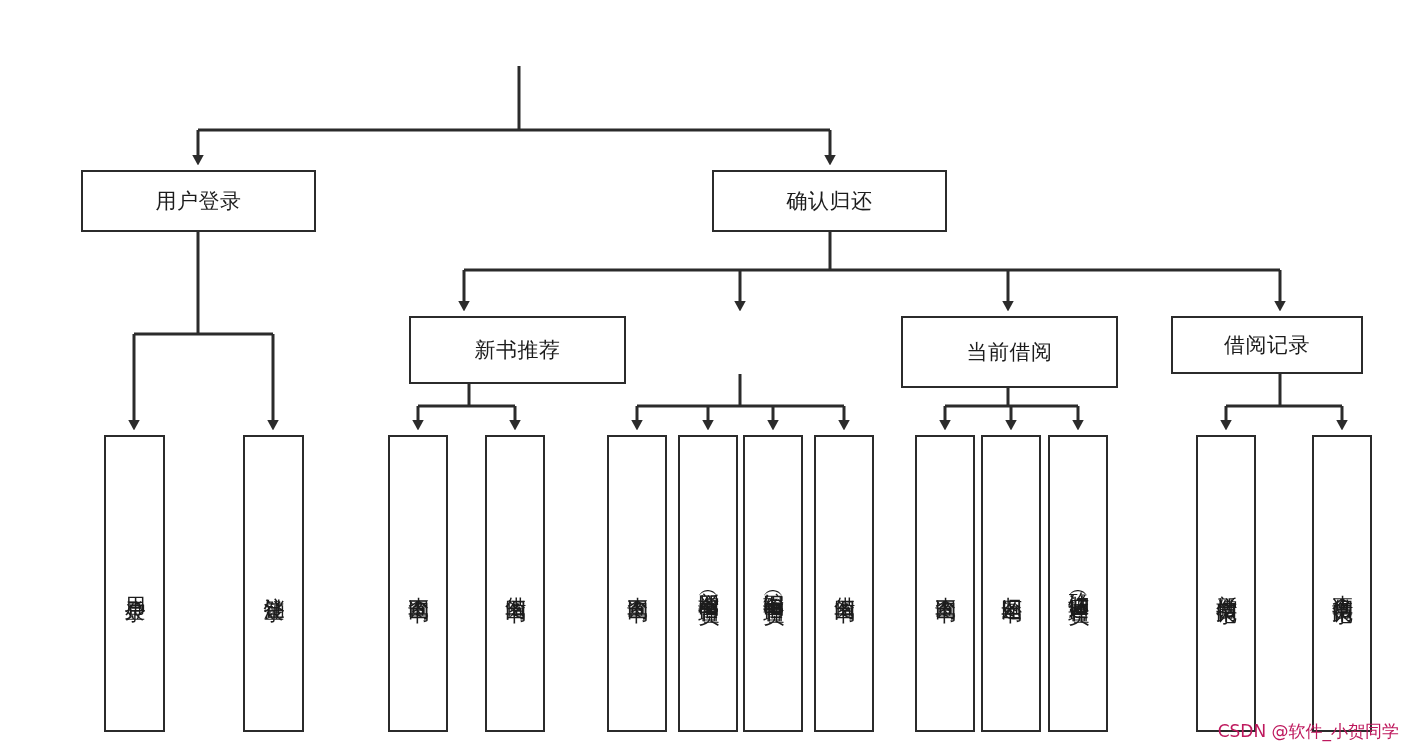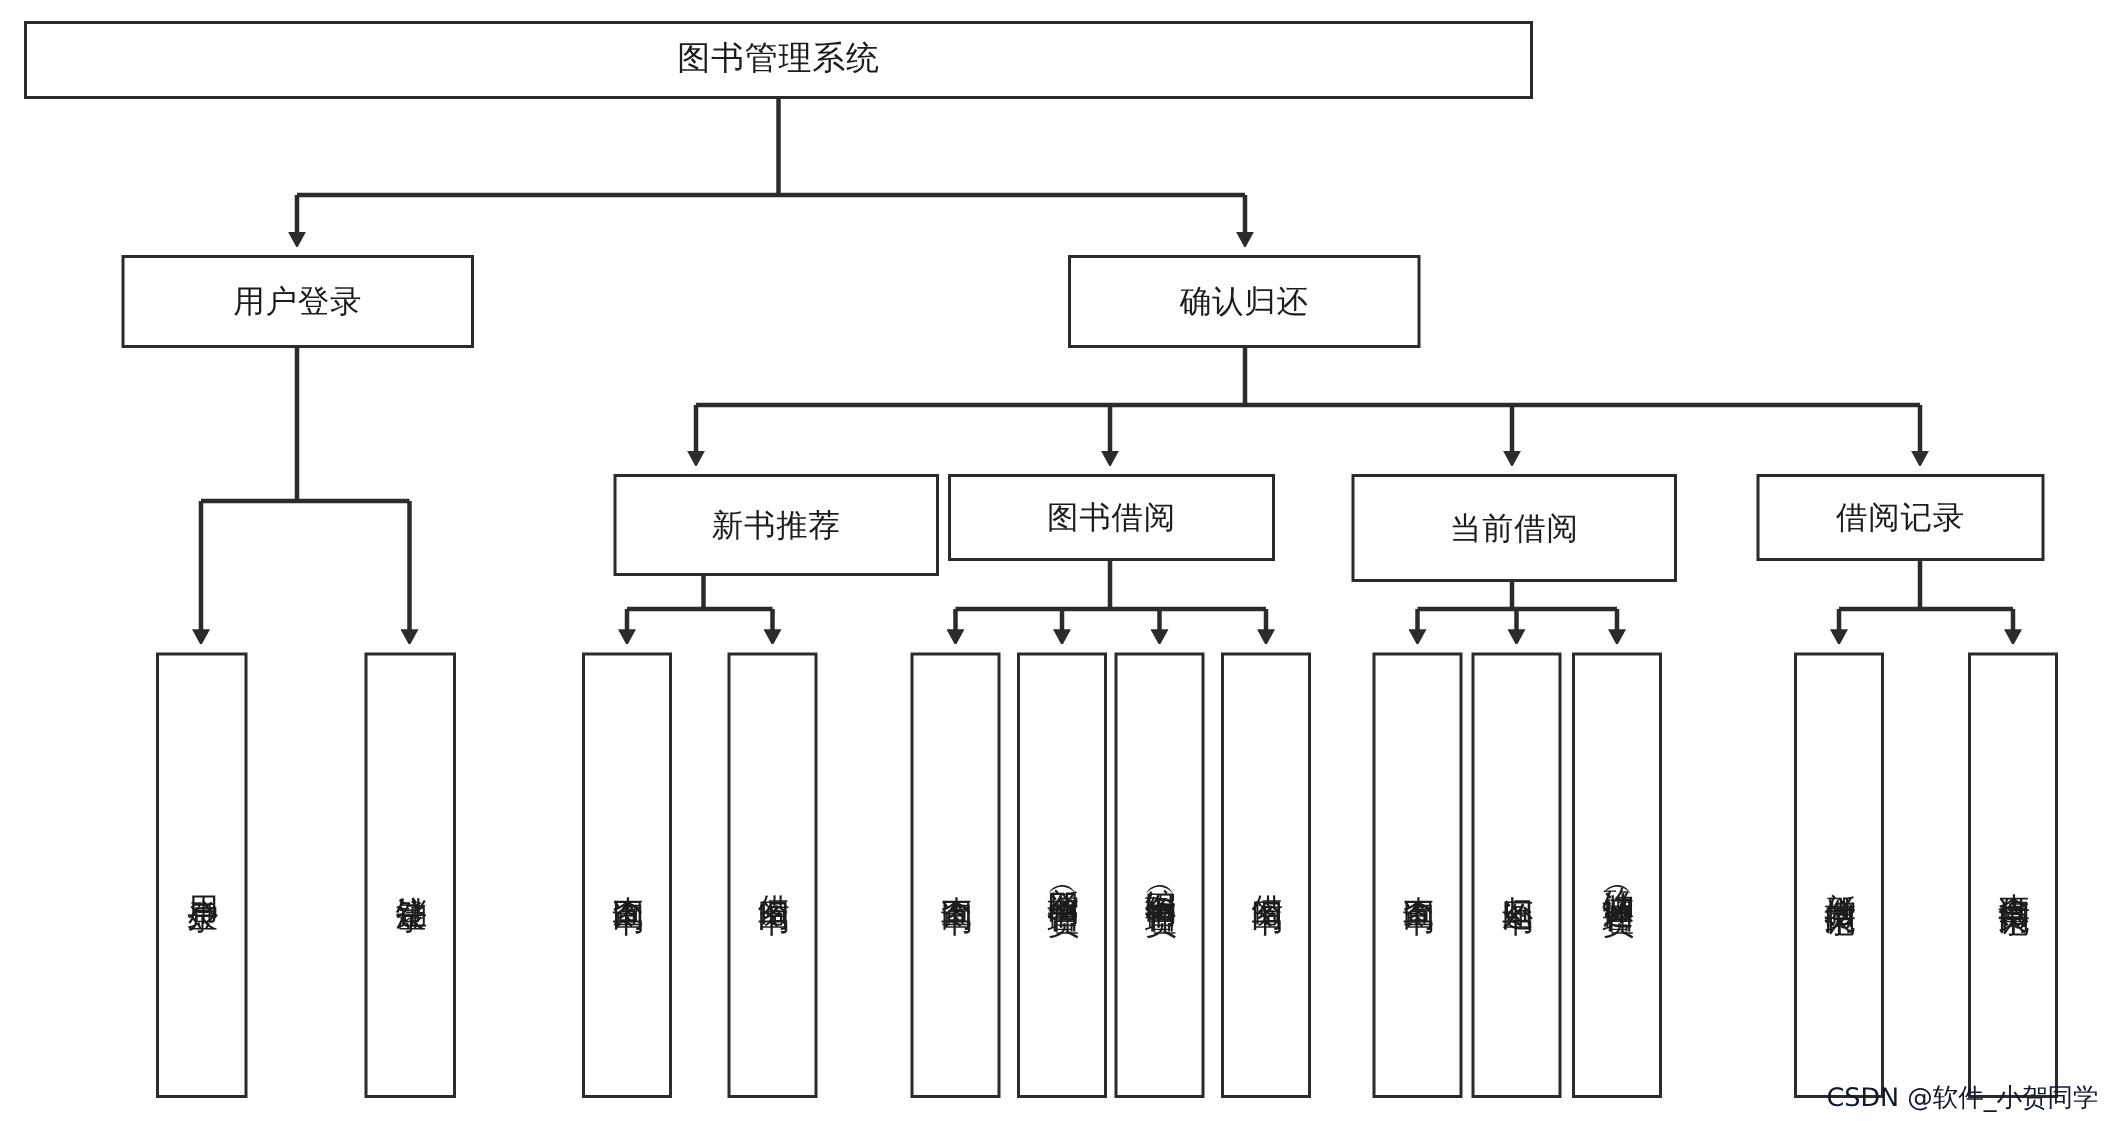--- a/index.html
+++ b/index.html
@@ -54,21 +54,21 @@
     line-height:1.12;
     letter-spacing:2px;
     white-space:nowrap;
     max-height:286px;
   }
   .watermark{
     position:absolute;
     right:6px;
     bottom:4px;
     font-size:17px;
-    color:#0f172a;
+    color:#be185d;
     white-space:nowrap;
     user-select:none;
   }
 </style>
 </head>
 <body>
 
 <div id="canvas">
 
   <svg id="edges" viewBox="0 0 1405 747">
@@ -114,36 +114,30 @@
       <path d="M1011,406 L1011,421" marker-end="url(#arrow)"></path>
       <path d="M1078,406 L1078,421" marker-end="url(#arrow)"></path>
 
       <path d="M1280,374 L1280,406"></path>
       <path d="M1226,406 L1342,406"></path>
       <path d="M1226,406 L1226,421" marker-end="url(#arrow)"></path>
       <path d="M1342,406 L1342,421" marker-end="url(#arrow)"></path>
     </g>
   </svg>
 
-  <div class="node h root" style="left:16px;top:14px;width:1006px;height:52px;">
-    <span class="label">图书管理系统</span>
-  </div>
 
   <div class="node h" style="left:81px;top:170px;width:235px;height:62px;">
     <span class="label">用户登录</span>
   </div>
   <div class="node h" style="left:712px;top:170px;width:235px;height:62px;">
     <span class="label">确认归还</span>
   </div>
 
   <div class="node h" style="left:361px;top:316px;width:217px;height:68px;margin-left:48px;">
     <span class="label">新书推荐</span>
-  </div>
-  <div class="node h" style="left:632px;top:316px;width:218px;height:58px;">
-    <span class="label">图书借阅</span>
   </div>
   <div class="node h" style="left:901px;top:316px;width:217px;height:72px;">
     <span class="label">当前借阅</span>
   </div>
   <div class="node h" style="left:1171px;top:316px;width:192px;height:58px;">
     <span class="label">借阅记录</span>
   </div>
 
   <div class="node v" style="left:104px;top:435px;width:61px;height:297px;">
     <span class="label">用户登录</span>

